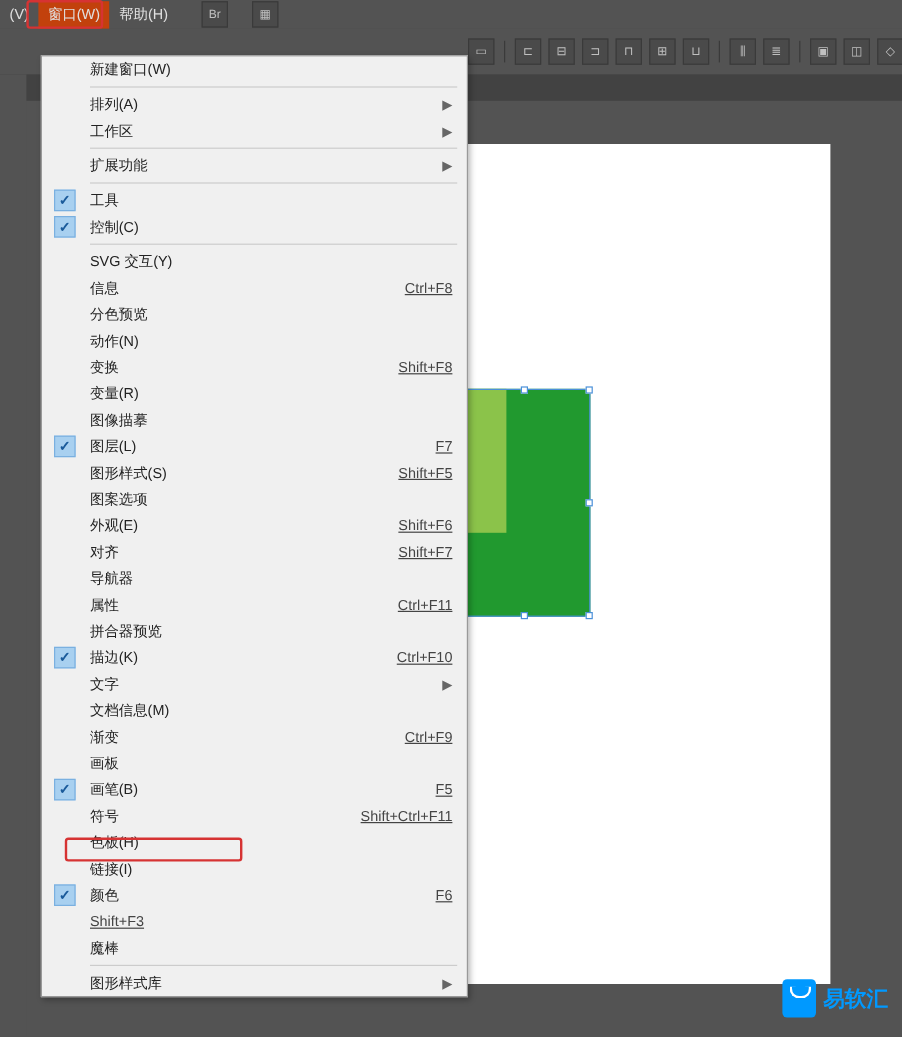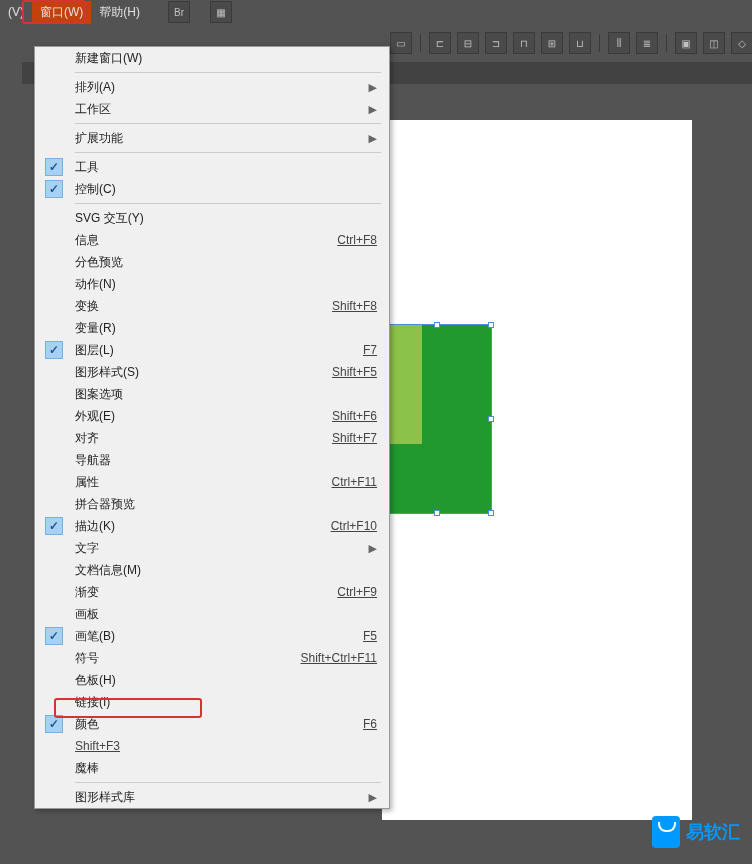--- a/index.html
+++ b/index.html
@@ -124,20 +124,23 @@
       <span class="label">动作(N)</span>
     </div>
     <div class="menu-item">
       <span class="label">变换</span>
       <span class="shortcut">Shift+F8</span>
     </div>
     <div class="menu-item">
       <span class="label">变量(R)</span>
     </div>
     <div class="menu-item">
+      <span class="label">图像描摹</span>
+    </div>
+    <div class="menu-item">
       <span class="check-mark">✓</span>
       <span class="label">图层(L)</span>
       <span class="shortcut">F7</span>
     </div>
     <div class="menu-item">
       <span class="label">图形样式(S)</span>
       <span class="shortcut">Shift+F5</span>
     </div>
     <div class="menu-item">
       <span class="label">图案选项</span>

